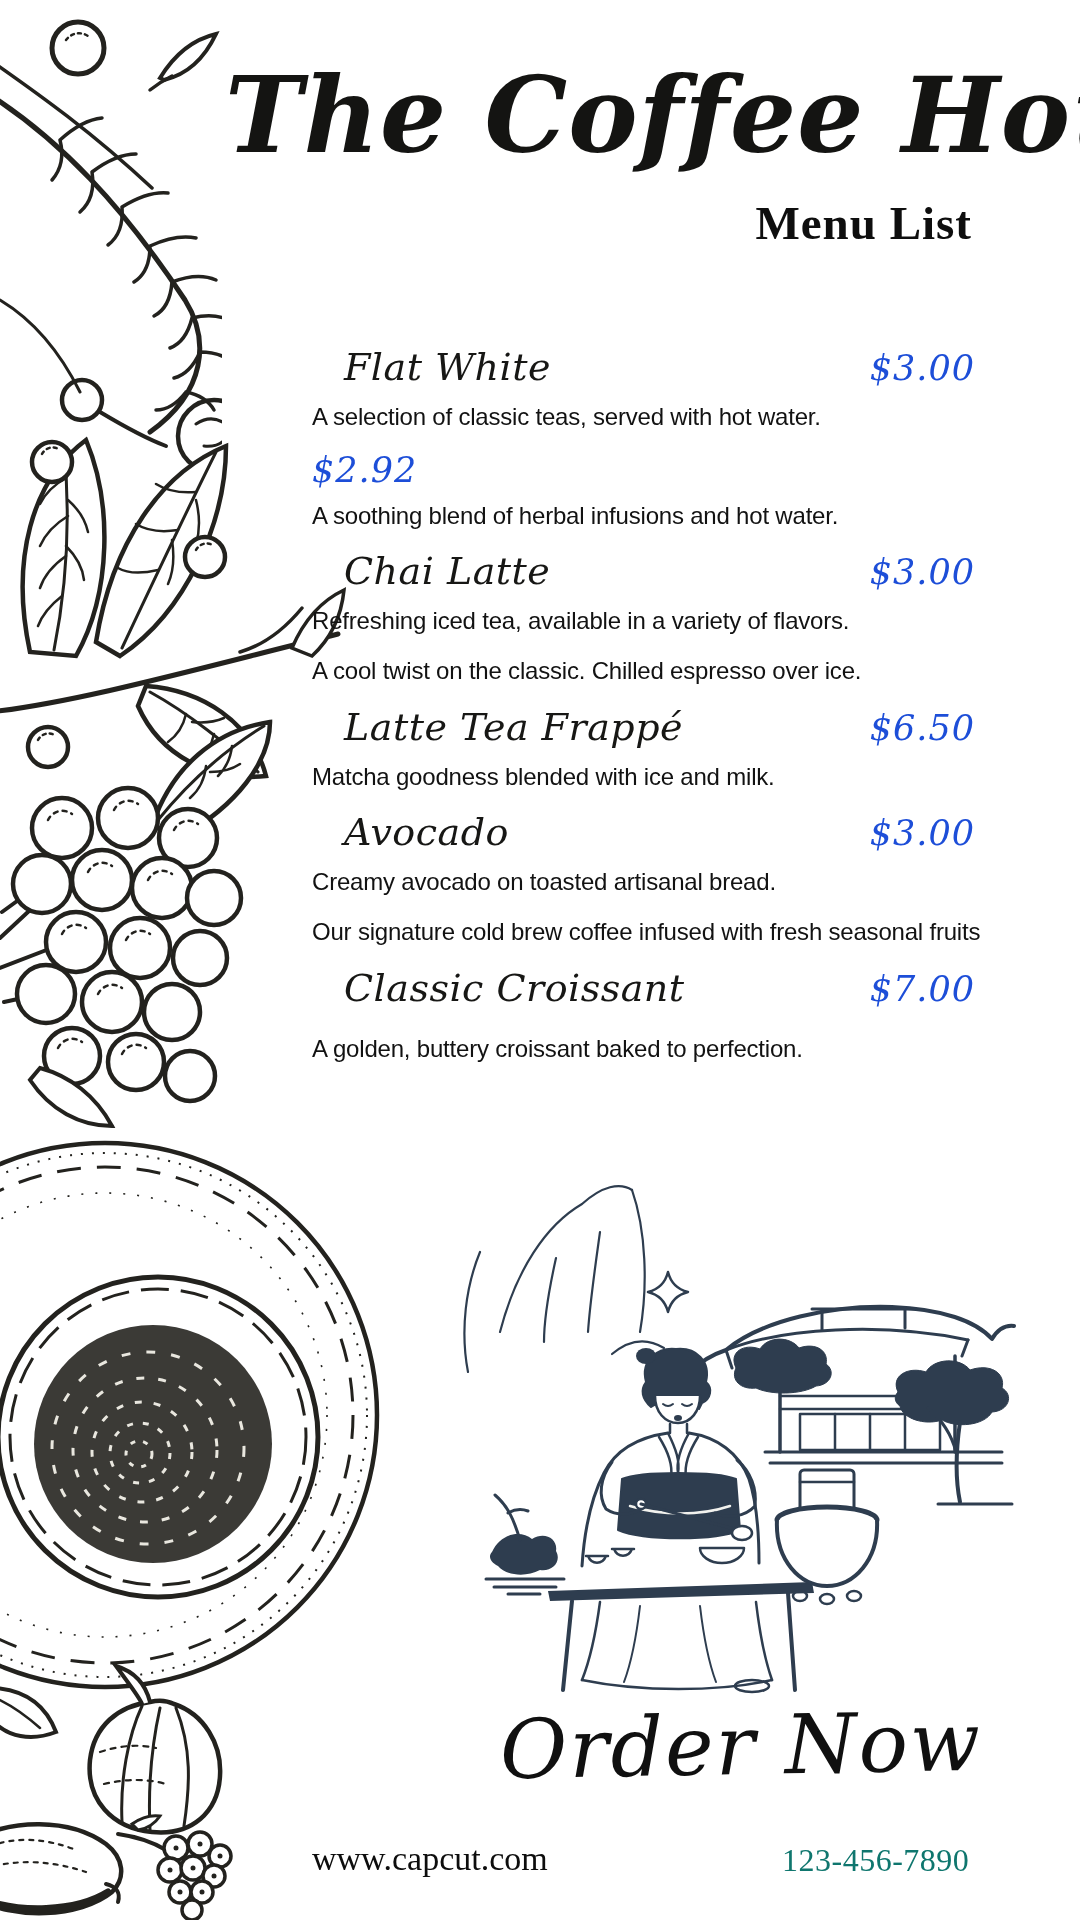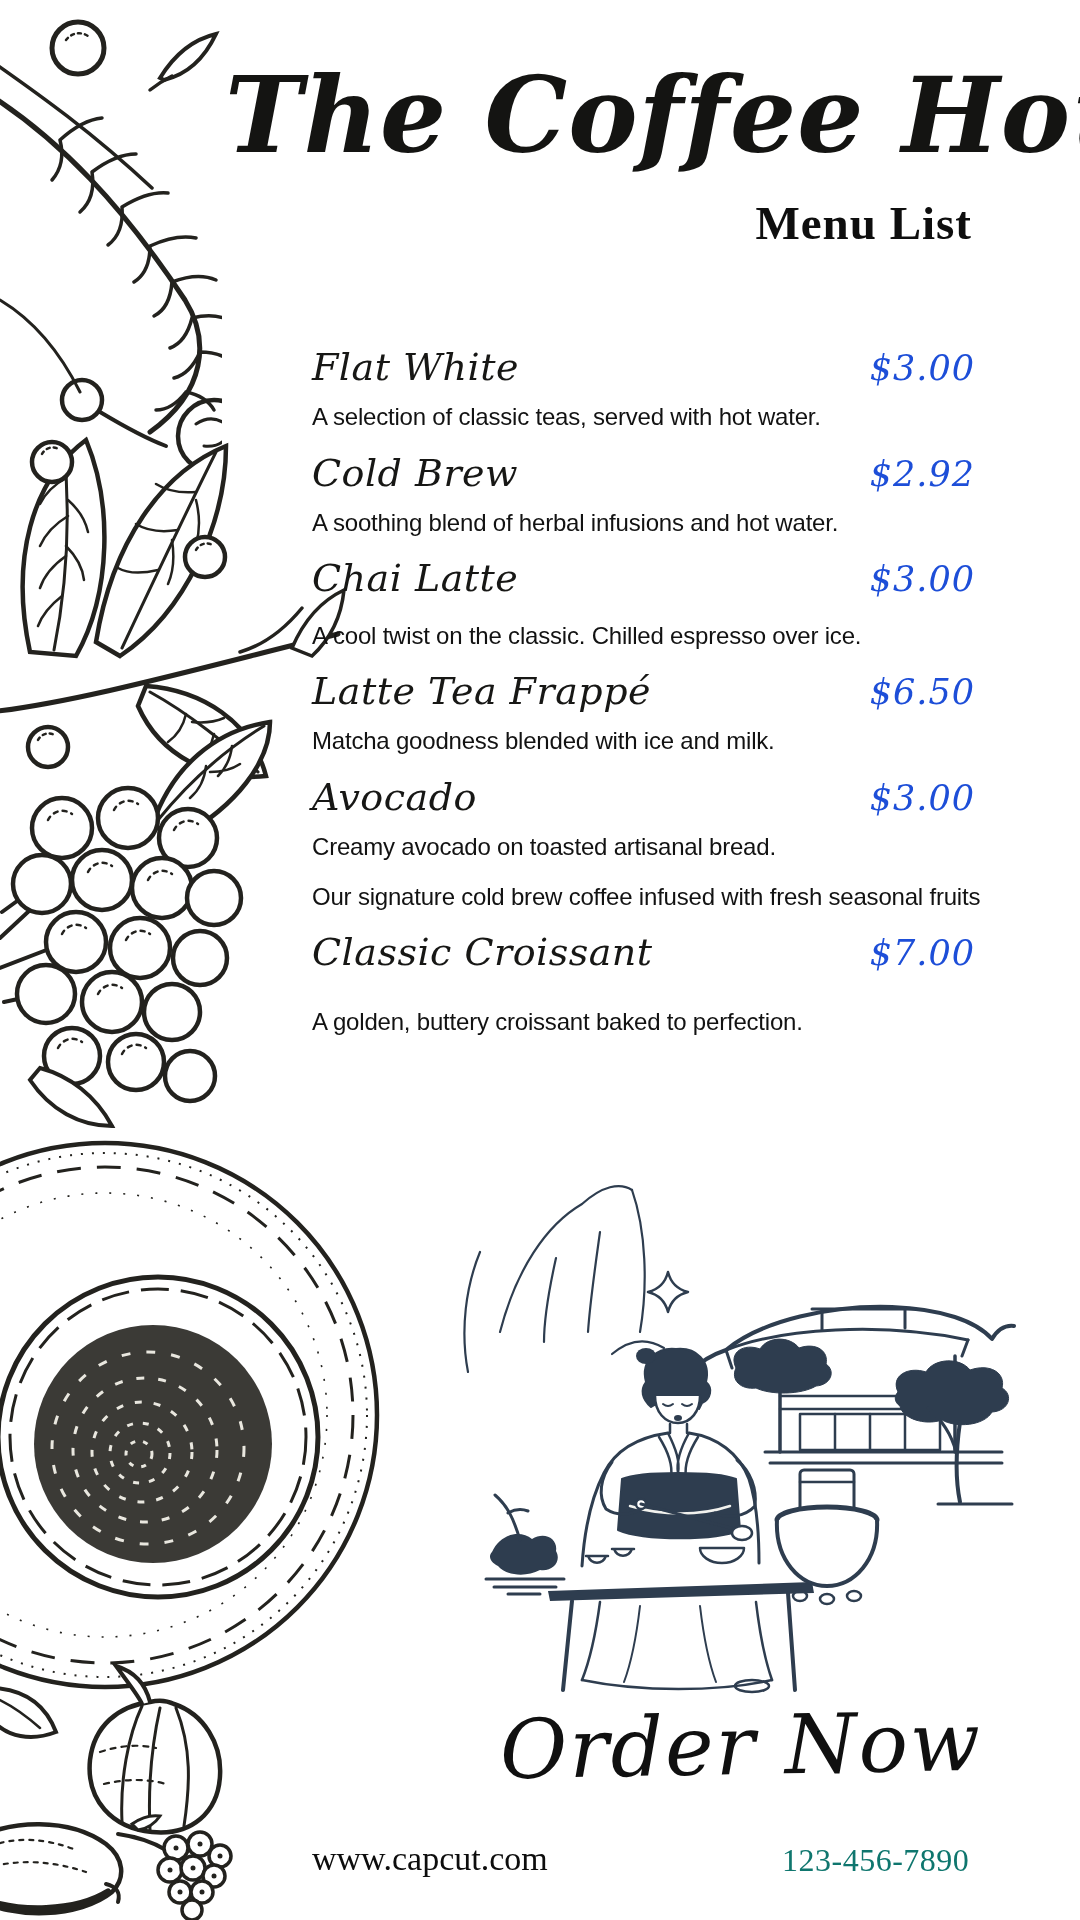--- a/index.html
+++ b/index.html
@@ -31,31 +31,32 @@
     position:absolute;left:312px;right:105px;top:344px;
   }
   .menu-row{margin-bottom:16px;}
   .menu-row-top{
     display:flex;justify-content:space-between;align-items:baseline;
   }
   .menu-name{
     font-family:"DejaVu Serif",serif;font-style:italic;
     font-size:38px;line-height:1.24;color:#171715;letter-spacing:.5px;
     white-space:nowrap;
+    margin-left:32px;
   }
   .menu-price{
     font-family:"DejaVu Serif",serif;font-style:italic;
     font-size:35px;color:#1d4ed8;letter-spacing:1px;white-space:nowrap;
   }
   .menu-desc{
     font-family:"Liberation Sans",sans-serif;
     font-size:24px;line-height:1.4;margin-top:9px;color:var(--text);
     letter-spacing:-.2px;white-space:nowrap;
   }
-  .menu-row:last-child .menu-desc{margin-top:29px;}
+  .menu-row:last-child .menu-desc{margin-top:20px;}
   .cta{
     position:absolute;right:98px;top:1698px;
     font-family:"DejaVu Serif",serif;font-style:italic;
     font-size:82px;color:#101010;letter-spacing:2px;white-space:nowrap;
     transform:rotate(-1deg);
   }
   .footer-site{
     position:absolute;left:312px;top:1840px;
     font-family:"Liberation Serif",serif;font-size:34px;color:#0d0d0d;
   }
@@ -305,30 +306,30 @@
   <div class="menu" id="menu-list">
       <div class="menu-row">
       <div class="menu-row-top">
         <span class="menu-name">Flat White</span>
         <span class="menu-price">$3.00</span>
       </div>
       <div class="menu-desc">A selection of classic teas, served with hot water.</div>
     </div>
       <div class="menu-row">
       <div class="menu-row-top">
-        <span class="menu-name">Cold Brew</span>
         <span class="menu-price">$2.92</span>
       </div>
       <div class="menu-desc">A soothing blend of herbal infusions and hot water.</div>
     </div>
       <div class="menu-row">
       <div class="menu-row-top">
         <span class="menu-name">Chai Latte</span>
         <span class="menu-price">$3.00</span>
       </div>
+      <div class="menu-desc">Refreshing iced tea, available in a variety of flavors.</div>
     </div>
       <div class="menu-row">
       <div class="menu-desc">A cool twist on the classic. Chilled espresso over ice.</div>
     </div>
       <div class="menu-row">
       <div class="menu-row-top">
         <span class="menu-name">Latte Tea Frappé</span>
         <span class="menu-price">$6.50</span>
       </div>
       <div class="menu-desc">Matcha goodness blended with ice and milk.</div>

